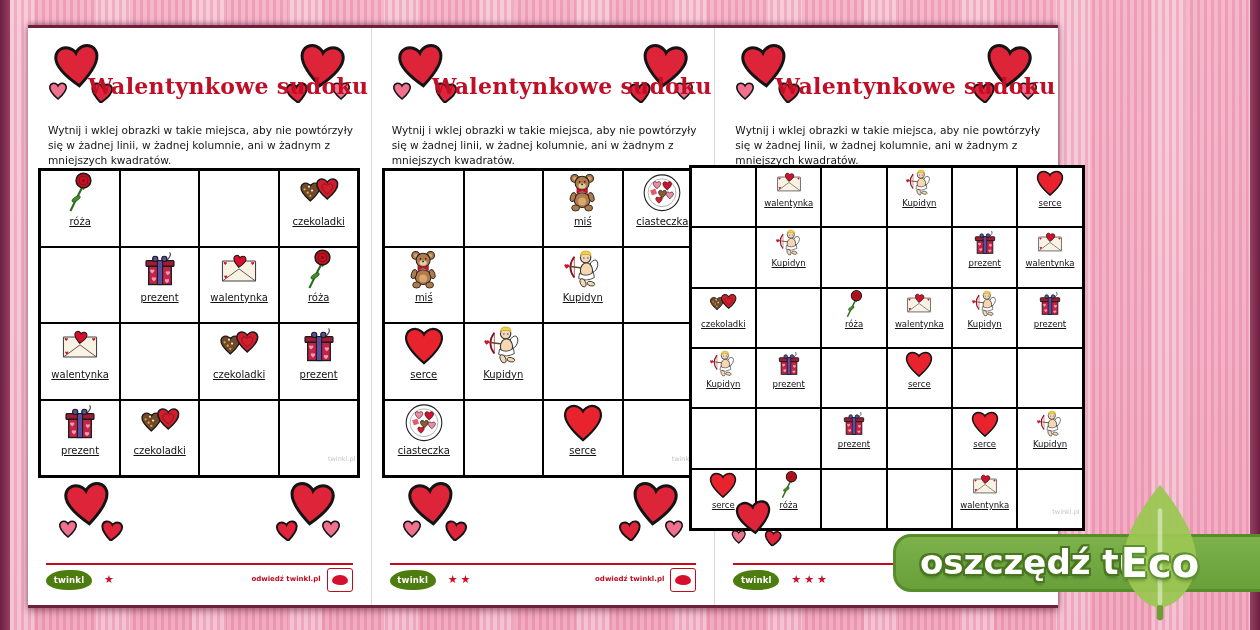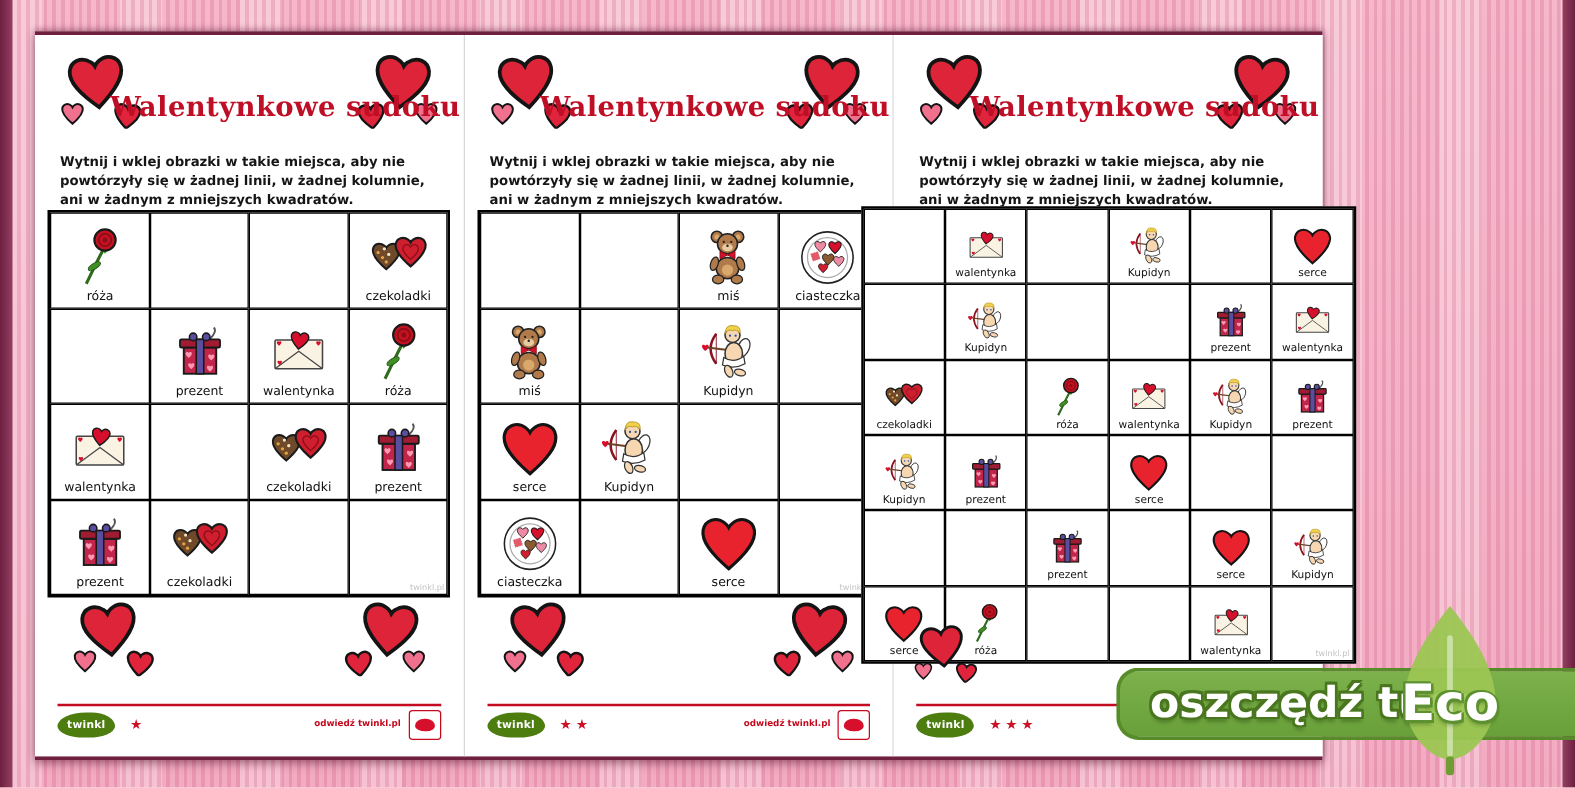--- a/index.html
+++ b/index.html
@@ -36,41 +36,41 @@
   .hearts.br{right:30px;bottom:64px;transform:scaleX(-1);}
   .page[data-page="2"] .hearts.bl{left:8px;bottom:52px;transform:scale(.78);}
 
   .title{
     position:absolute;left:60px;right:60px;top:30px;text-align:center;
     font-family:"DejaVu Serif",serif;font-weight:bold;font-size:22px;
     color:#bf0f26;letter-spacing:.3px;white-space:nowrap;
   }
   .instructions{
     position:absolute;left:20px;right:16px;top:84px;
-    font-size:10.6px;font-weight:bold;color:#151515;line-height:1.45;
+    font-size:10.6px;font-weight:normal;color:#151515;line-height:1.45;
   }
 
   .grid{
     position:absolute;left:50%;transform:translateX(-50%);
     border:2px solid #000;background:#fff;display:grid;
   }
   .grid.g4{top:140px;width:318px;height:306px;
     grid-template-columns:repeat(4,1fr);grid-template-rows:repeat(4,1fr);}
   .grid.g6{top:137px;width:392px;height:362px;
     grid-template-columns:repeat(6,1fr);grid-template-rows:repeat(6,1fr);}
   .cell{
     border:1px solid #000;display:flex;flex-direction:column;
     align-items:center;justify-content:flex-end;overflow:hidden;
   }
   .cell svg.icon{display:block;}
   .g4 .cell svg.icon{width:50px;height:50px;margin-bottom:1px;}
   .g6 .cell svg.icon{width:34px;height:34px;}
-  .cell .lbl{font-size:10px;color:#111;line-height:1.2;padding-bottom:2px;white-space:nowrap;}
+  .cell .lbl{font-size:10px;color:#111;line-height:1.2;padding-bottom:18px;white-space:nowrap;text-decoration:underline;}
   .g6 .cell .lbl{font-size:8.5px;}
-  .watermark{position:absolute;right:3px;bottom:2px;font-size:6.5px;color:#c4c4c4;}
+  .watermark{position:absolute;right:3px;bottom:13px;font-size:6.5px;color:#c4c4c4;}
 
   .footer{position:absolute;left:18px;right:18px;bottom:12px;height:28px;border-top:2.5px solid #c40a1e;}
   .logo{
     position:absolute;left:0;top:5px;width:46px;height:20px;background:#4d7c0f;
     border-radius:55% 45% 50% 50%/60% 60% 50% 50%;
     display:flex;align-items:center;justify-content:center;
     color:#fff;font-size:8.5px;font-weight:bold;letter-spacing:.2px;
   }
   .stars{position:absolute;left:58px;top:8px;color:#cc1126;font-size:11px;letter-spacing:3px;}
   .visit{position:absolute;right:32px;top:10px;color:#c40a1e;font-size:7px;font-weight:bold;}

